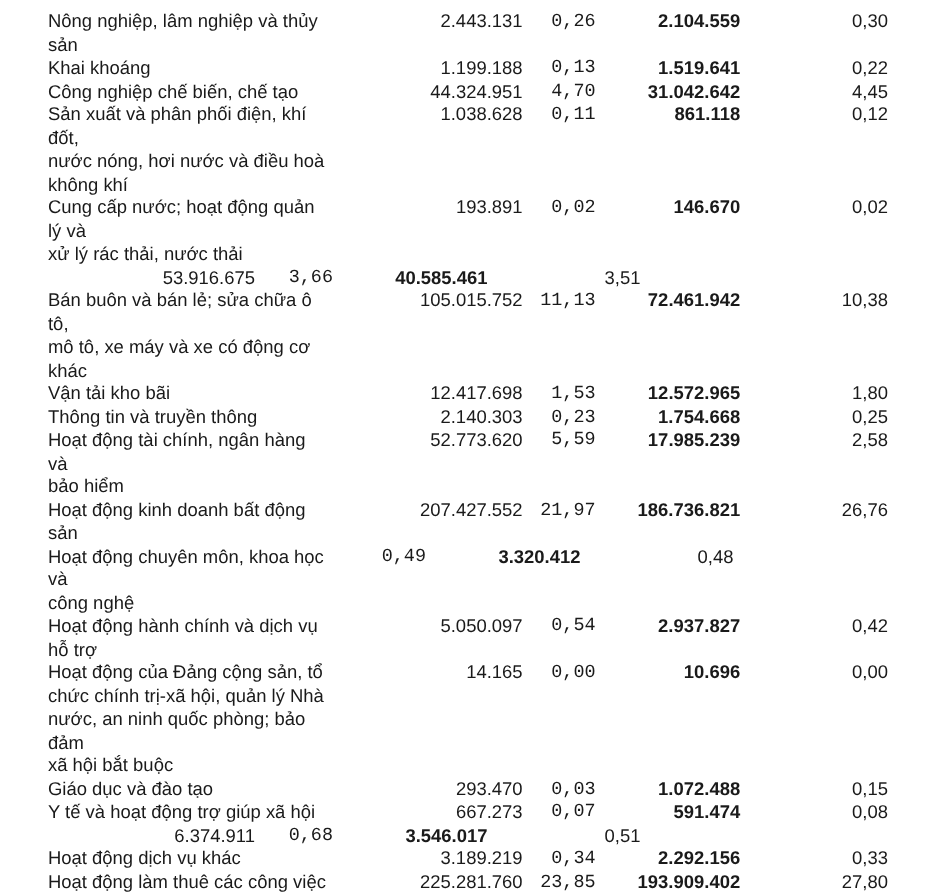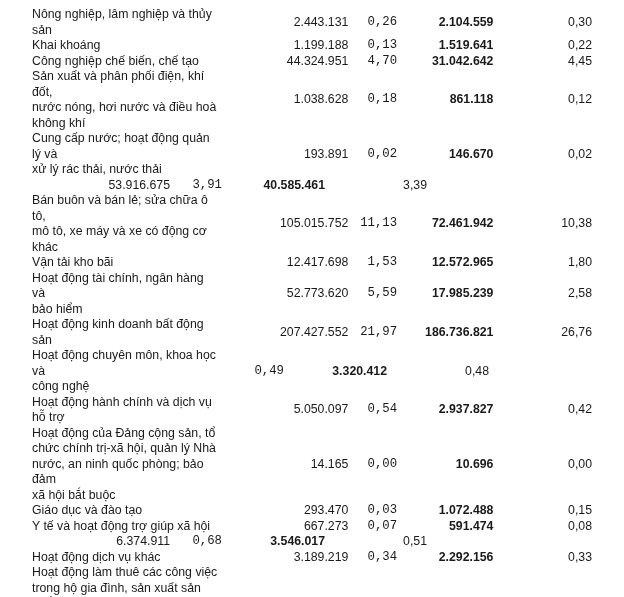--- a/index.html
+++ b/index.html
@@ -18,21 +18,21 @@
     }
     #doc {
       position: absolute;
       left: 32px;
       top: 7px;
       width: 560px;
     }
     .row {
       position: relative;
       display: flex;
-      align-items: center;
+      align-items: flex-start;
       line-height: 15.5px;
     }
     .label {
       width: 200px;
       white-space: pre-line;
     }
     .num {
       text-align: right;
       white-space: nowrap;
     }
@@ -65,52 +65,59 @@
         <div class="num c1">44.324.951</div>
         <div class="num c2">4,70</div>
         <div class="num c3">31.042.642</div>
         <div class="num c4">4,45</div>
       </div>
       <div class="row">
         <div class="label">Sản xuất và phân phối điện, khí đốt,
 nước nóng, hơi nước và điều hoà
 không khí</div>
         <div class="num c1">1.038.628</div>
-        <div class="num c2">0,18</div>
+        <div class="num c2">0,11</div>
         <div class="num c3">861.118</div>
         <div class="num c4">0,12</div>
       </div>
       <div class="row">
         <div class="label">Cung cấp nước; hoạt động quản lý và
 xử lý rác thải, nước thải</div>
         <div class="num c1">193.891</div>
         <div class="num c2">0,02</div>
         <div class="num c3">146.670</div>
         <div class="num c4">0,02</div>
       </div>
       <div class="row">
         <div class="num c1">53.916.675</div>
-        <div class="num c2">3,91</div>
+        <div class="num c2">3,66</div>
         <div class="num c3">40.585.461</div>
-        <div class="num c4">3,39</div>
+        <div class="num c4">3,51</div>
       </div>
       <div class="row">
         <div class="label">Bán buôn và bán lẻ; sửa chữa ô tô,
 mô tô, xe máy và xe có động cơ khác</div>
         <div class="num c1">105.015.752</div>
         <div class="num c2">11,13</div>
         <div class="num c3">72.461.942</div>
         <div class="num c4">10,38</div>
       </div>
       <div class="row">
         <div class="label">Vận tải kho bãi</div>
         <div class="num c1">12.417.698</div>
         <div class="num c2">1,53</div>
         <div class="num c3">12.572.965</div>
         <div class="num c4">1,80</div>
+      </div>
+      <div class="row">
+        <div class="label">Thông tin và truyền thông</div>
+        <div class="num c1">2.140.303</div>
+        <div class="num c2">0,23</div>
+        <div class="num c3">1.754.668</div>
+        <div class="num c4">0,25</div>
       </div>
       <div class="row">
         <div class="label">Hoạt động tài chính, ngân hàng và
 bảo hiểm</div>
         <div class="num c1">52.773.620</div>
         <div class="num c2">5,59</div>
         <div class="num c3">17.985.239</div>
         <div class="num c4">2,58</div>
       </div>
       <div class="row">

